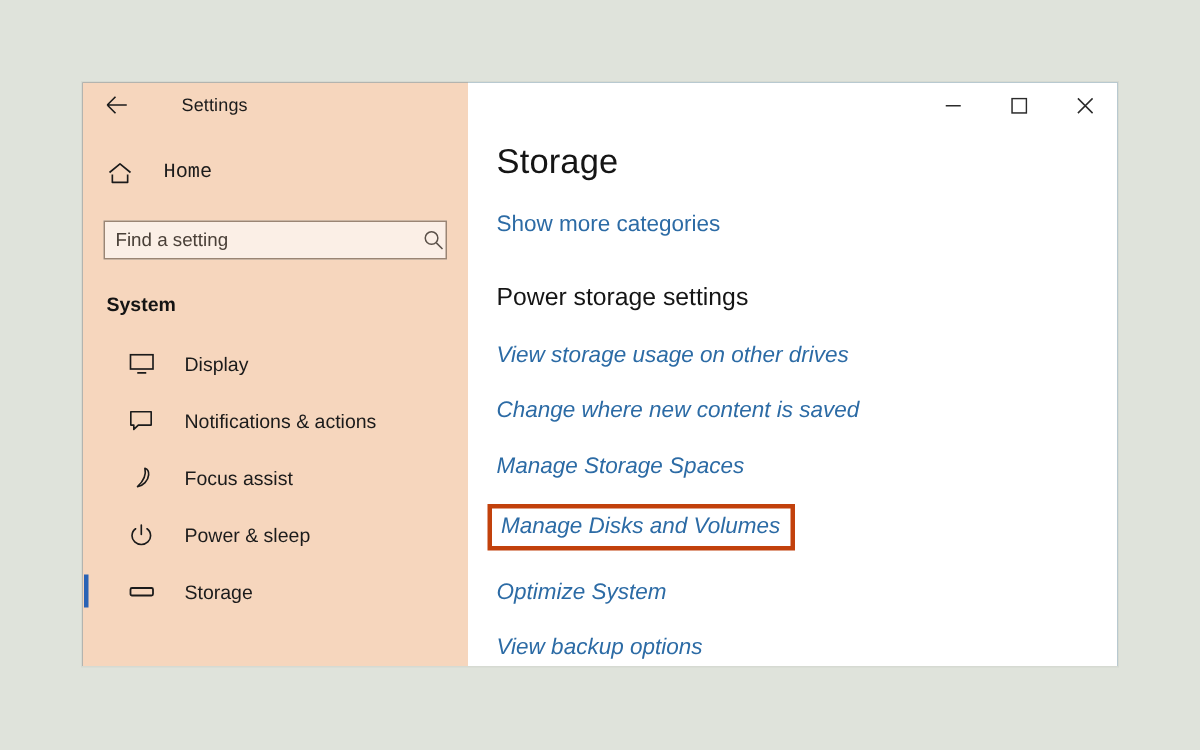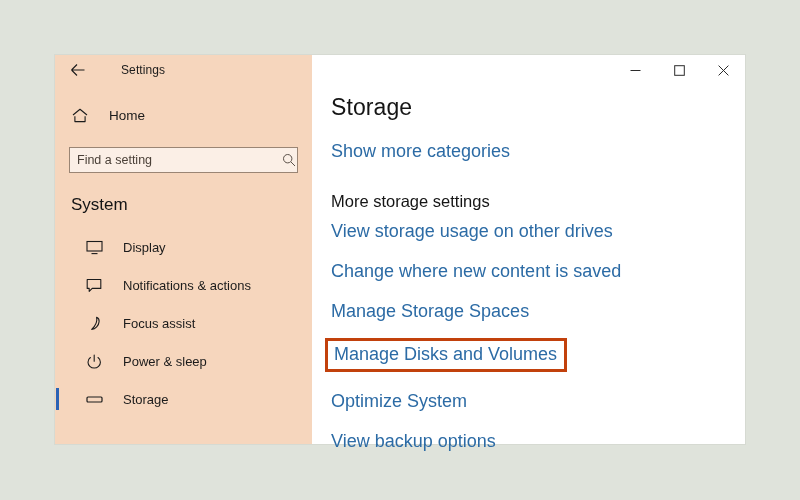--- a/index.html
+++ b/index.html
@@ -57,20 +57,21 @@
     letter-spacing: 0.1px;
   }
 
   .home-row {
     display: flex;
     align-items: center;
     height: 30px;
     padding-left: 14px;
     margin-top: 15px;
     box-sizing: border-box;
+    font-family: Liberation Mono, monospace;
   }
   .home-icon {
     width: 22px;
     display: flex;
     align-items: center;
     justify-content: center;
     color: #1b1b1b;
   }
   .home-label {
     font-size: 13.5px;
@@ -104,22 +105,22 @@
     width: 14px;
     height: 14px;
     display: flex;
     align-items: center;
     justify-content: center;
     color: #5a5048;
     flex: 0 0 14px;
   }
 
   .section-title {
-    font-size: 17px;
-    font-weight: normal;
+    font-size: 13px;
+    font-weight: bold;
     color: #141414;
     margin: 22px 0 0 16px;
   }
 
   .nav-list { margin-top: 13px; }
 
   .nav-item {
     display: flex;
     align-items: center;
     height: 38px;
@@ -181,36 +182,36 @@
   .page-title {
     font-size: 23px;
     color: #151515;
     font-weight: normal;
     margin: 0;
     letter-spacing: 0.1px;
   }
 
   .link {
     display: inline-block;
-    font-size: 18px;
+    font-size: 15px;
     color: #2c6ba5;
     text-decoration: none;
     cursor: pointer;
   }
 
   .show-more { margin-top: 20px; }
 
   .sub-heading {
     font-size: 16.5px;
     color: #151515;
     font-weight: normal;
     margin: 30px 0 0 0;
   }
 
-  .link-list { margin-top: 10px; }
+  .link-list { margin-top: 20px; font-style: italic; }
   .link-row { margin-bottom: 19px; }
 
   .highlight-box {
     display: inline-block;
     border: 3px solid #c2410c;
     padding: 3px 7px 4px 6px;
     margin-left: -6px;
     margin-top: -3px;
   }
   .highlight-box .link { color: #2c6ba5; }
@@ -332,21 +333,21 @@
     </div>
 
     <div class="content-inner">
 
       <h1 class="page-title">Storage</h1>
 
       <div class="show-more">
         <a class="link">Show more categories</a>
       </div>
 
-      <h2 class="sub-heading">More storage settings</h2>
+      <h2 class="sub-heading">Power storage settings</h2>
 
       <div class="link-list">
 
         <div class="link-row">
           <a class="link">View storage usage on other drives</a>
         </div>
 
         <div class="link-row">
           <a class="link">Change where new content is saved</a>
         </div>

